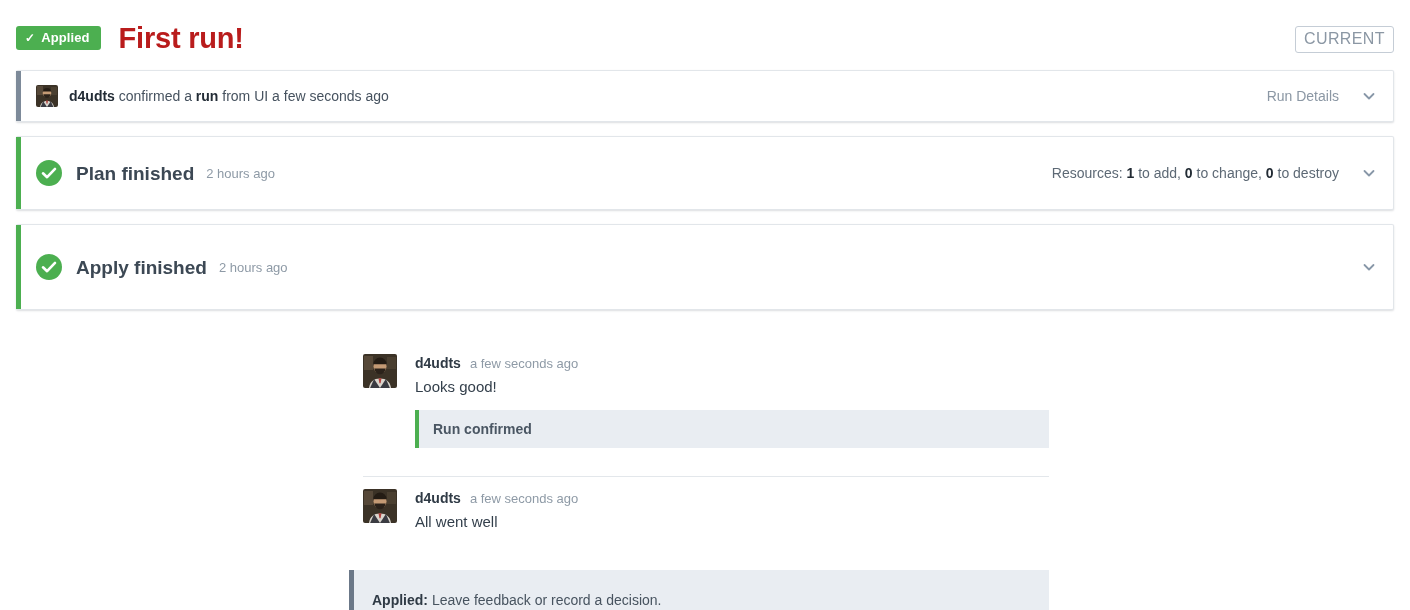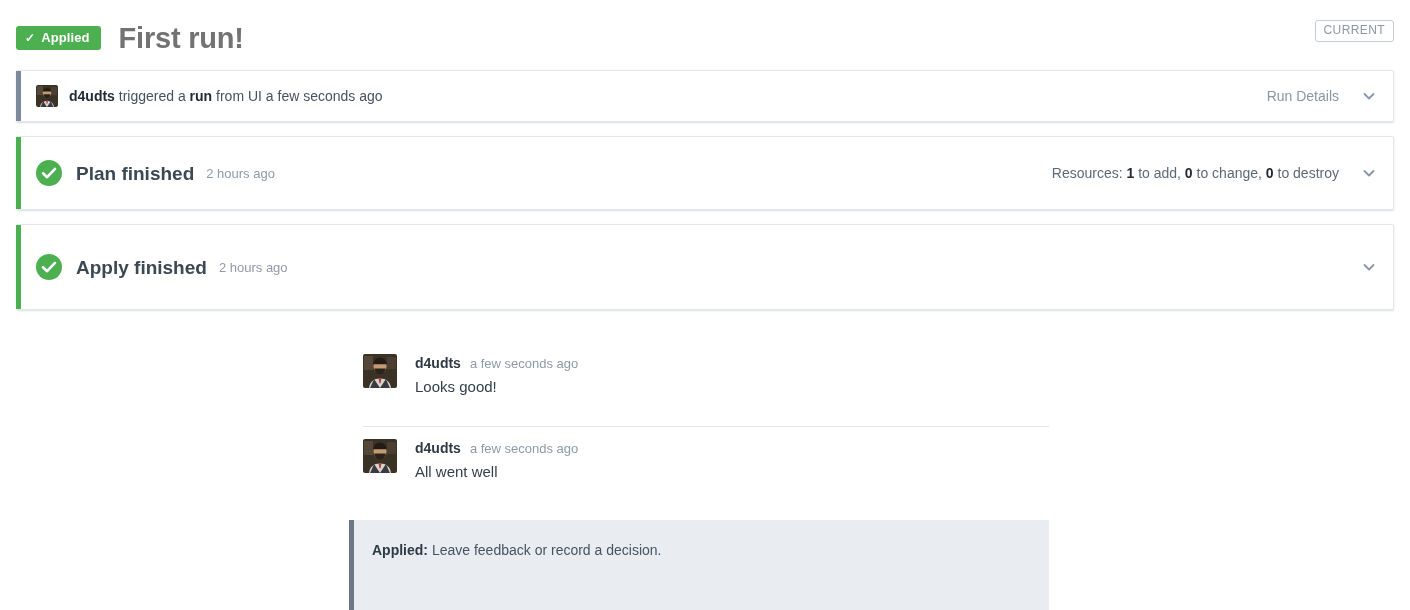--- a/index.html
+++ b/index.html
@@ -37,33 +37,33 @@
   }
   .status-badge .check-glyph {
     font-size: 12px;
     font-weight: 700;
     line-height: 1;
     transform: translateY(0px);
   }
   .page-title {
     font-size: 29px;
     font-weight: 700;
-    color: #737373;
+    color: #b91c1c;
     margin-left: 18px;
     line-height: 1;
     letter-spacing: -0.2px;
   }
   .current-chip {
     position: absolute;
     right: 16px;
-    top: 20px;
+    top: 26px;
     border: 1px solid #c5cdd6;
     border-radius: 3px;
     color: #8b97a4;
-    font-size: 12px;
+    font-size: 16px;
     letter-spacing: .4px;
     padding: 3px 8px 4px 8px;
     background: #fff;
     line-height: 1.1;
   }
 
   
   .cards {
     padding: 8px 16px 0 16px;
   }
@@ -258,21 +258,21 @@
           <rect x="15" y="2" width="6" height="8" fill="#4a3f30"></rect>
           <circle cx="11" cy="8" r="4.3" fill="#c49a74"></circle>
           <path d="M6.8 6.4a4.3 4.3 0 0 1 8.4 0z" fill="#241c14"></path>
           <path d="M7.3 9.2c.6 2.3 1.9 3.7 3.7 3.7s3.1-1.4 3.7-3.7z" fill="#2b221a"></path>
           <path d="M4 22c.6-4 3-6.1 7-6.1s6.4 2.1 7 6.1z" fill="#d9d5cd"></path>
           <path d="M7.2 16.2 11 22 4.6 22z" fill="#3a3b42"></path>
           <path d="M14.8 16.2 11 22l6.4 0z" fill="#3a3b42"></path>
           <path d="M10 15.6h2l-.6 3.2h-.8z" fill="#b1413c"></path>
         </svg>
       </span>
-      <span class="run-text"><b>d4udts</b><span> triggered a </span><b>run</b><span> from UI a few seconds ago</span></span>
+      <span class="run-text"><b>d4udts</b><span> confirmed a </span><b>run</b><span> from UI a few seconds ago</span></span>
     </div>
     <div class="card-right">
       <a class="link-muted" href="#">Run Details</a>
       <span class="chevron">
         <svg width="16" height="16" viewBox="0 0 16 16" aria-hidden="true">
           <path d="M3.5 6 8 10.5 12.5 6" fill="none" stroke="#8897a8" stroke-width="1.8" stroke-linecap="round" stroke-linejoin="round"></path>
         </svg>
       </span>
     </div>
   </div>
@@ -337,20 +337,21 @@
         <path d="M11.1 25 17 34 7.1 34z" fill="#3a3b42"></path>
         <path d="M22.9 25 17 34l9.9 0z" fill="#3a3b42"></path>
         <path d="M15.5 24.2h3l-.9 5h-1.2z" fill="#b1413c"></path>
       </svg>
     </span>
     <div class="comment-head">
       <span class="comment-author">d4udts</span>
       <span class="comment-time">a few seconds ago</span>
     </div>
     <div class="comment-body">Looks good!</div>
+    <div class="event-strip">Run confirmed</div>
   </div>
 
   <div class="divider"></div>
 
   <div class="comment" style="padding-top:12px;">
     <span class="avatar big" style="top:12px;">
       <svg viewBox="0 0 34 34" width="34" height="34" aria-hidden="true">
         <rect width="34" height="34" fill="#3b3226"></rect>
         <rect x="1" y="2" width="9" height="14" fill="#564838"></rect>
         <rect x="24" y="3" width="9" height="12" fill="#4a3f30"></rect>

